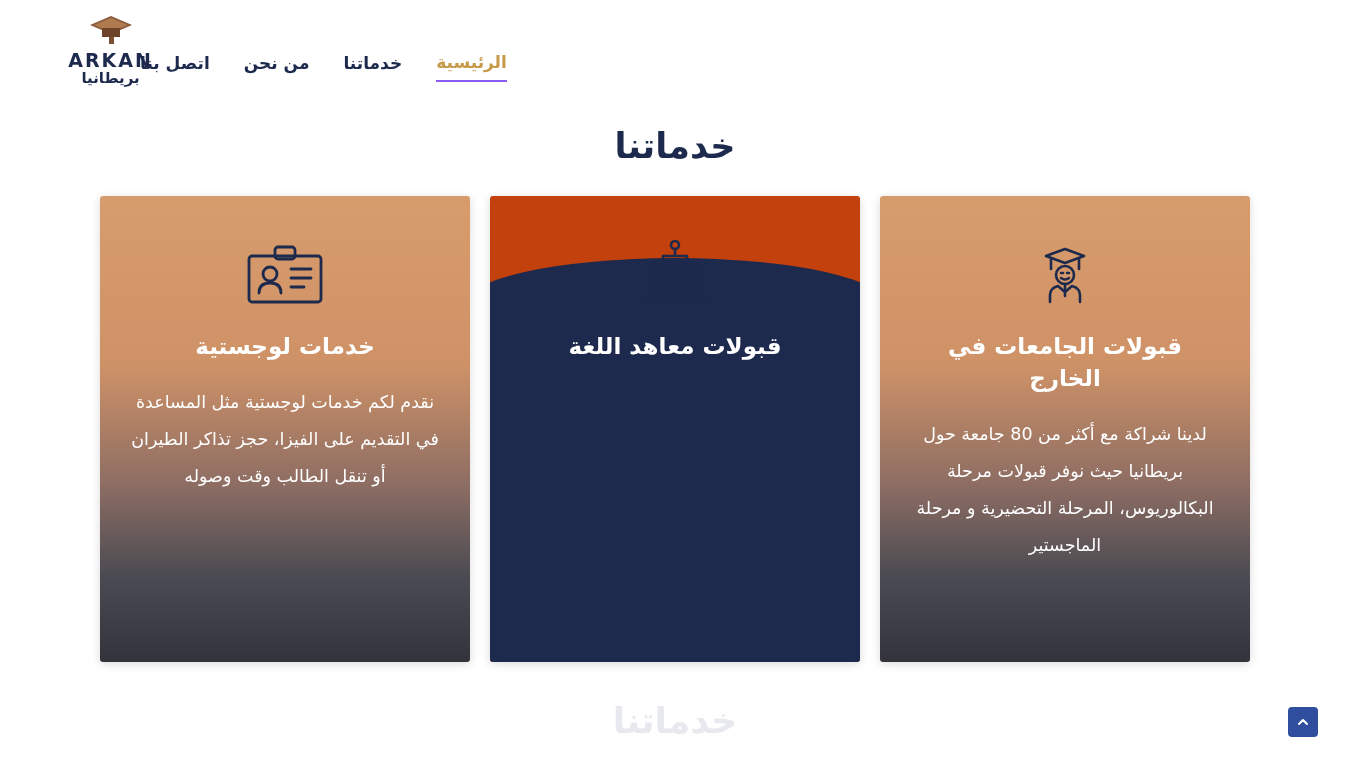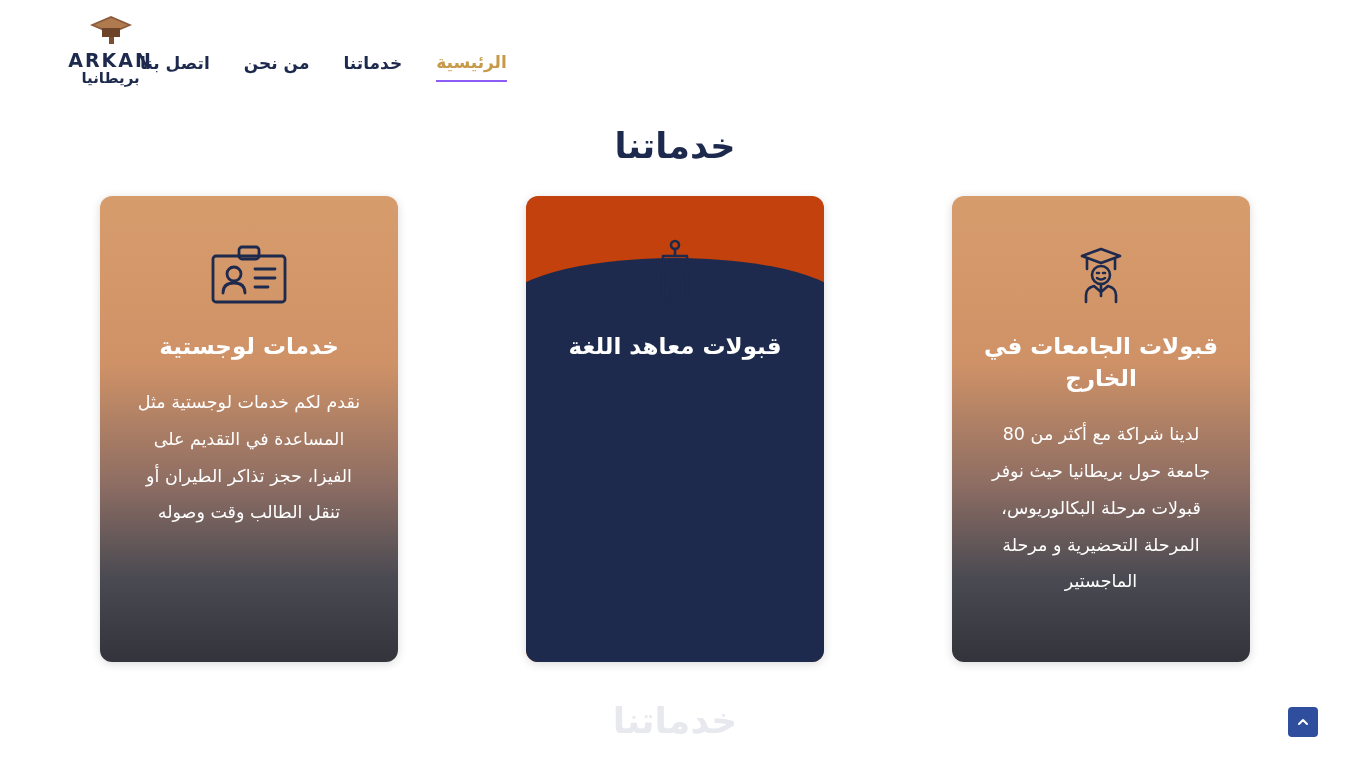--- a/index.html
+++ b/index.html
@@ -102,23 +102,23 @@
     position: absolute;
     top: 196px;
     left: 100px;
     width: 1150px;
     height: 466px;
     display: flex;
     justify-content: space-between;
     gap: 20px;
   }
   .card {
-    width: 298px;
+    width: 370px;
     height: 466px;
-    border-radius: 12px;
+    border-radius: 3px;
     position: relative;
     overflow: hidden;
     box-shadow: 0 2px 10px rgba(0,0,0,0.15);
     cursor: pointer;
   }
   .card-tan {
     background: linear-gradient(180deg, #d79c6c 0%, #cf9267 36%, #8d6d63 62%, #4a4a52 82%, #33333c 100%);
   }
   .card-navy {
     background: #c2410c;

